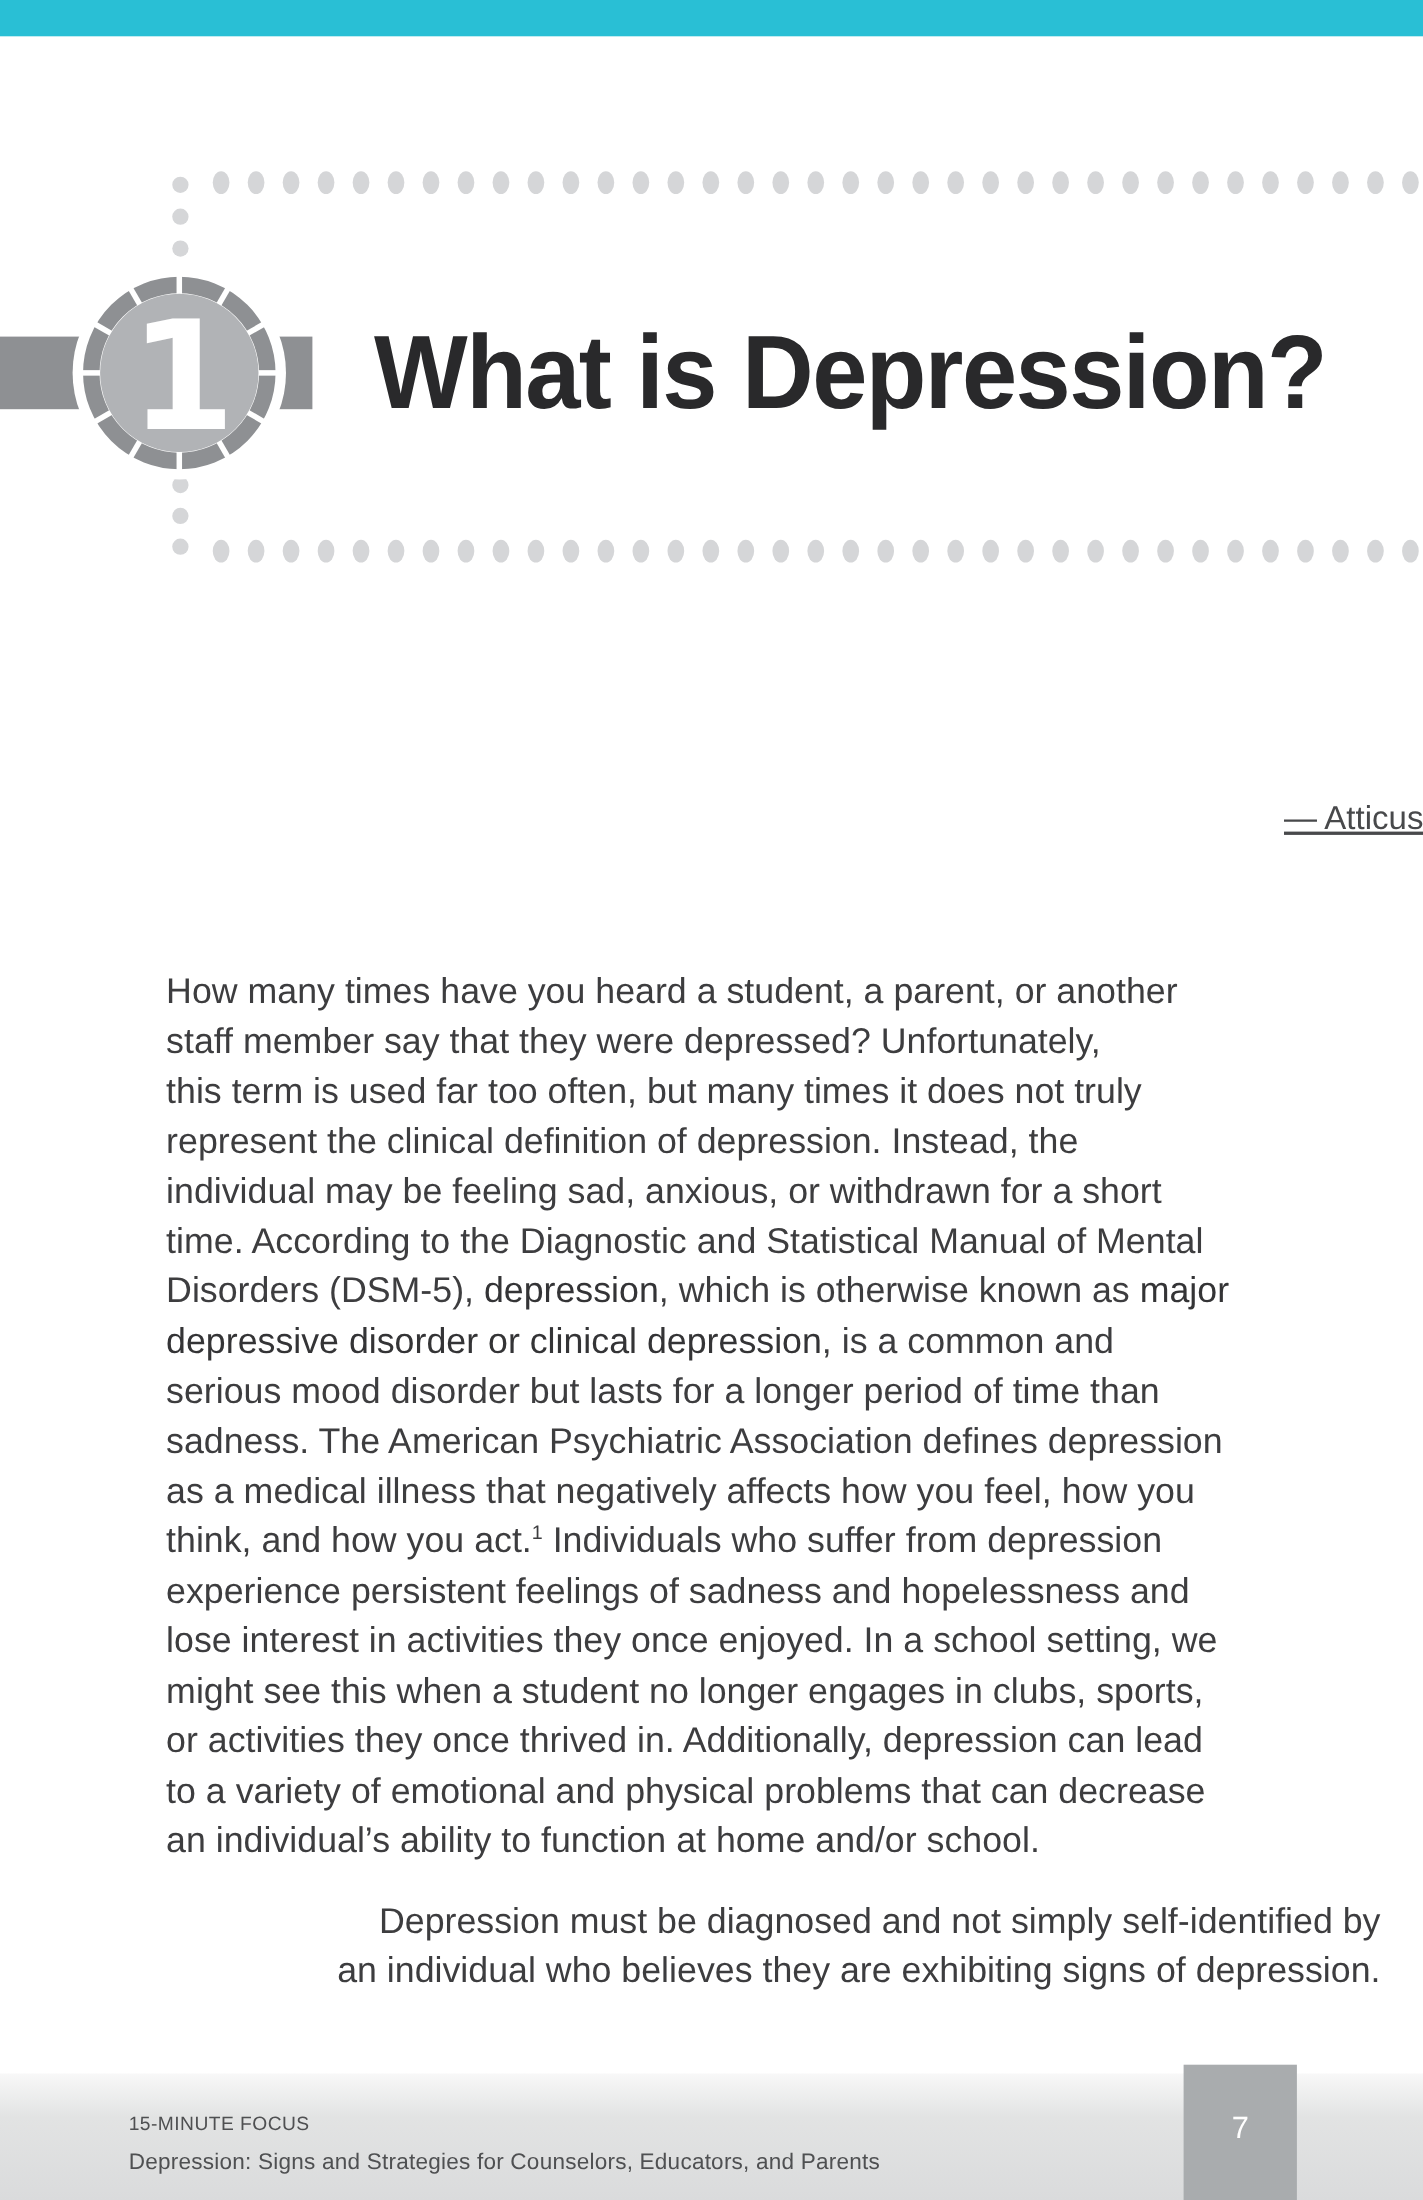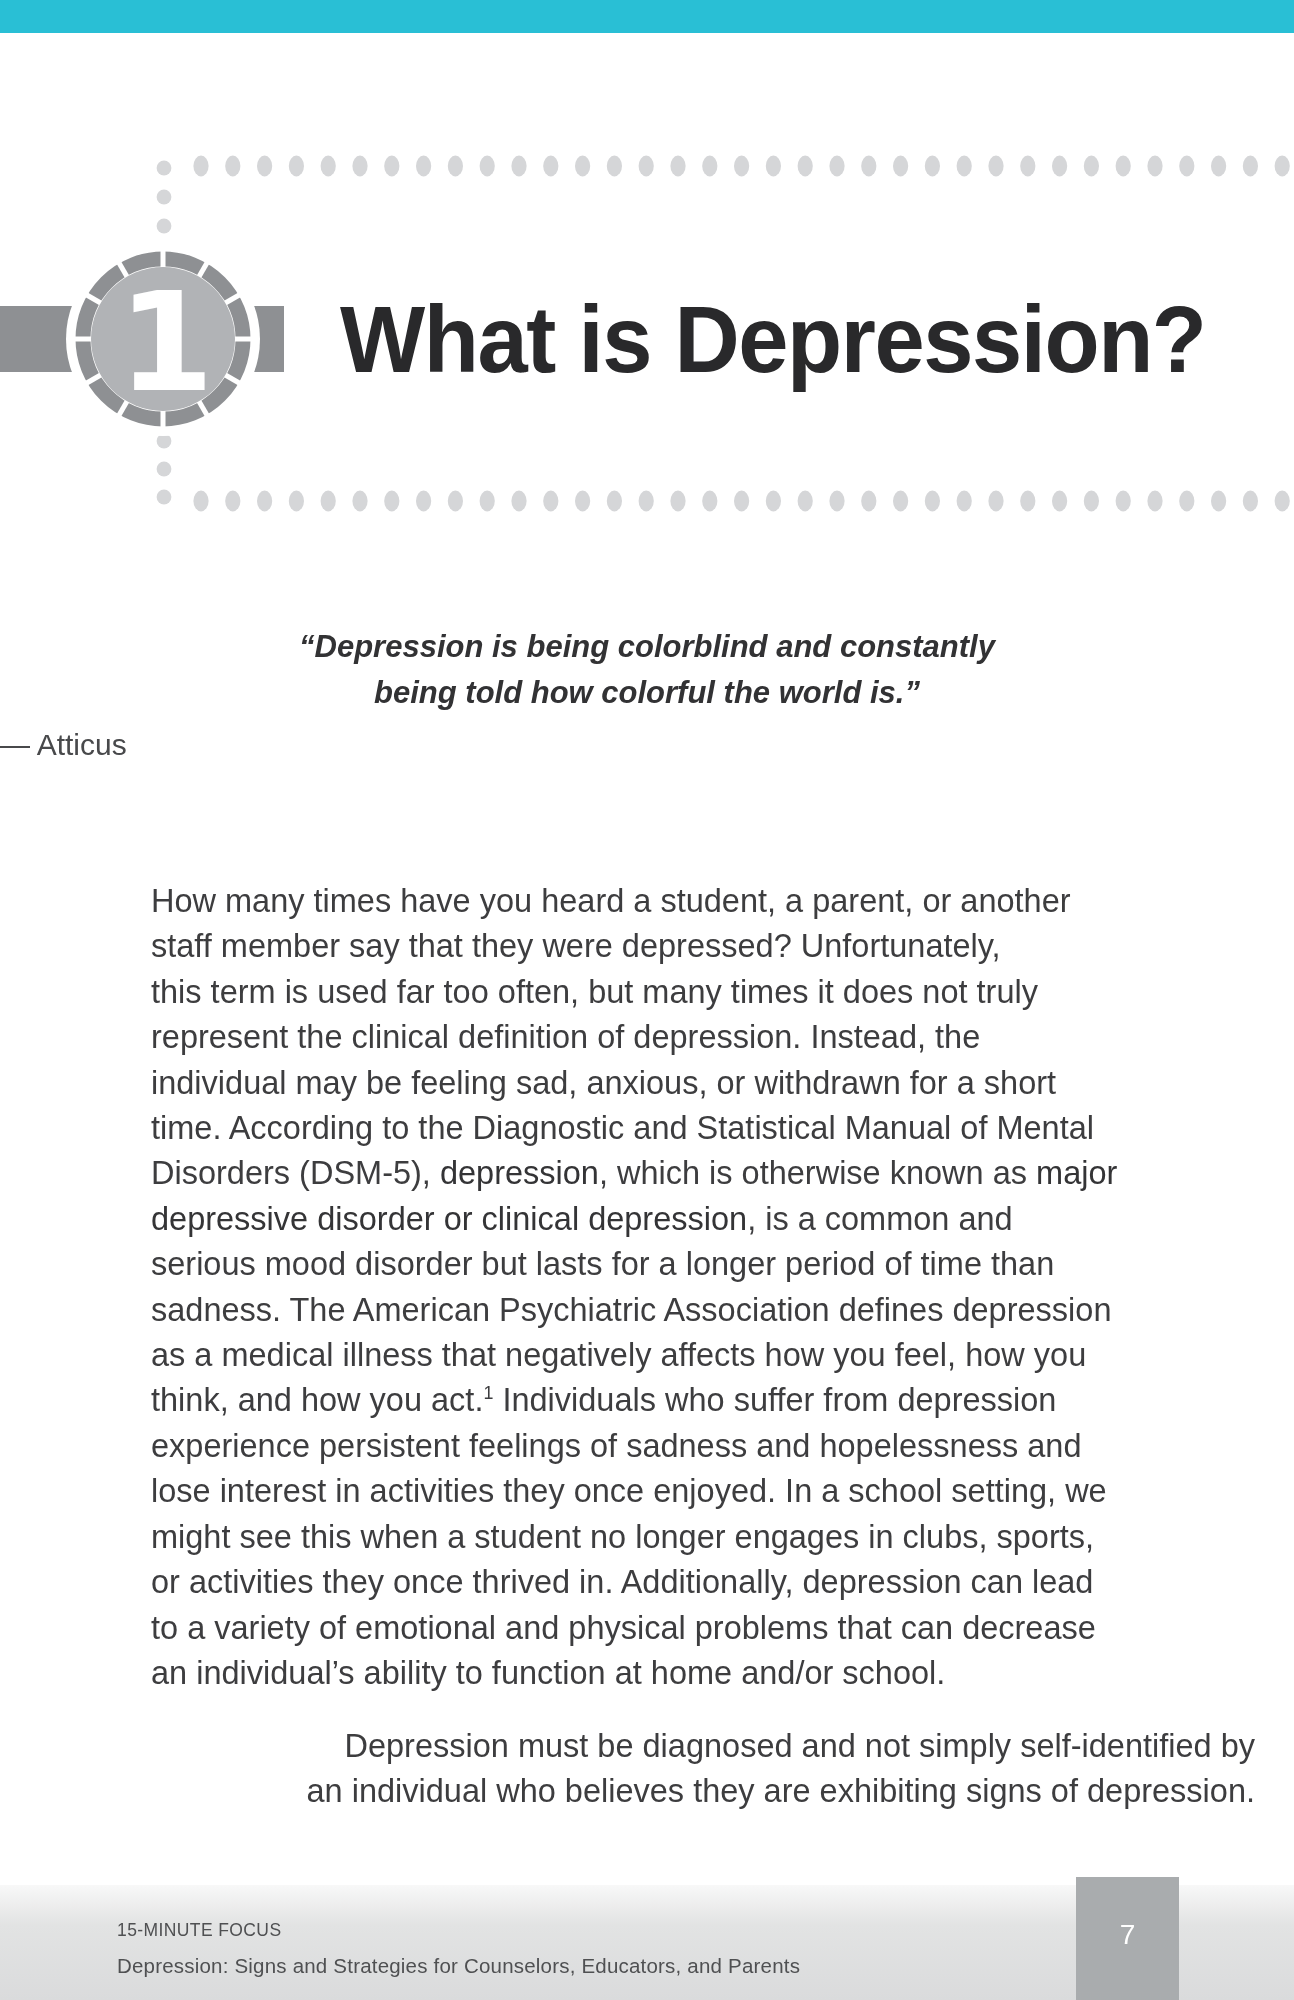--- a/index.html
+++ b/index.html
@@ -6,22 +6,22 @@
   .page{position:relative;width:1294px;height:2000px;background:#ffffff;overflow:hidden;
         font-family:"Liberation Sans",sans-serif;margin:0 auto;}
   .accent-bar{position:absolute;left:0;top:0;width:1294px;height:33px;background:#29bfd5;}
   svg.decor{position:absolute;left:0;top:0;}
   .chapter-title{position:absolute;left:340px;top:292px;font-size:95px;line-height:95px;
         font-weight:700;letter-spacing:-1.5px;color:#29292b;white-space:pre;
         transform:scaleX(0.95);transform-origin:0 0;}
   .quote{position:absolute;left:0;top:624px;width:1294px;text-align:center;
         font-size:31px;line-height:46px;font-weight:700;font-style:italic;
         color:#323234;white-space:pre-line;}
-  .quote-attribution{position:absolute;left:0;top:728px;width:1294px;text-align:left;
-        font-size:30px;color:#48494b;}
+  .quote-attribution{position:absolute;left:0;top:728px;width:1294px;text-align:right;
+        font-size:30px;color:#48494b;text-decoration:underline;}
   .body-par{position:absolute;left:115px;width:1140px;font-size:32.5px;line-height:45.4px;
         color:#3d3d3f;white-space:pre;}
   .body-par .b{font-weight:400;color:#343436;}
   .body-par sup{font-size:0.55em;vertical-align:super;line-height:0;}
   #par1{top:879px;margin-left:36px;}
   #par2{top:1724px;text-align:right;}
   .footer-band{position:absolute;left:0;top:1885px;width:1294px;height:115px;
         background:linear-gradient(180deg,#f8f8f8 0%,#e2e3e3 35%,#dadbdc 100%);}
   .page-number-box{position:absolute;left:1076px;top:1877px;width:103px;height:123px;
         background:#a9acae;text-align:center;}
@@ -135,22 +135,20 @@
           <rect x="160.5" y="246" width="5" height="24" transform="rotate(300 163 339)"></rect>
           <rect x="160.5" y="246" width="5" height="24" transform="rotate(330 163 339)"></rect>
         </g>
       <circle cx="163" cy="339" r="72" fill="#b1b3b6"></circle>
       <text x="166" y="390" text-anchor="middle" font-family="DejaVu Sans, sans-serif" font-size="138" font-weight="bold" fill="#ffffff">1</text>
     </g>
   </svg>
 
   <div class="chapter-title">What is Depression?</div>
 
-  <div class="quote">“Depression is being colorblind and constantly
-being told how colorful the world is.”</div>
   <div class="quote-attribution">— Atticus</div>
 
   <div class="body-par" id="par1"><span>How many times have you heard a student, a parent, or another
 staff member say that they were depressed? Unfortunately,
 this term is used far too often, but many times it does not truly
 represent the clinical definition of depression. Instead, the
 individual may be feeling sad, anxious, or withdrawn for a short
 time. According to the Diagnostic and Statistical Manual of Mental
 Disorders (DSM-5), </span><span class="b">depression</span><span>, which is otherwise known as </span><span class="b">major
 depressive disorder or clinical depression</span><span>, is a common and

